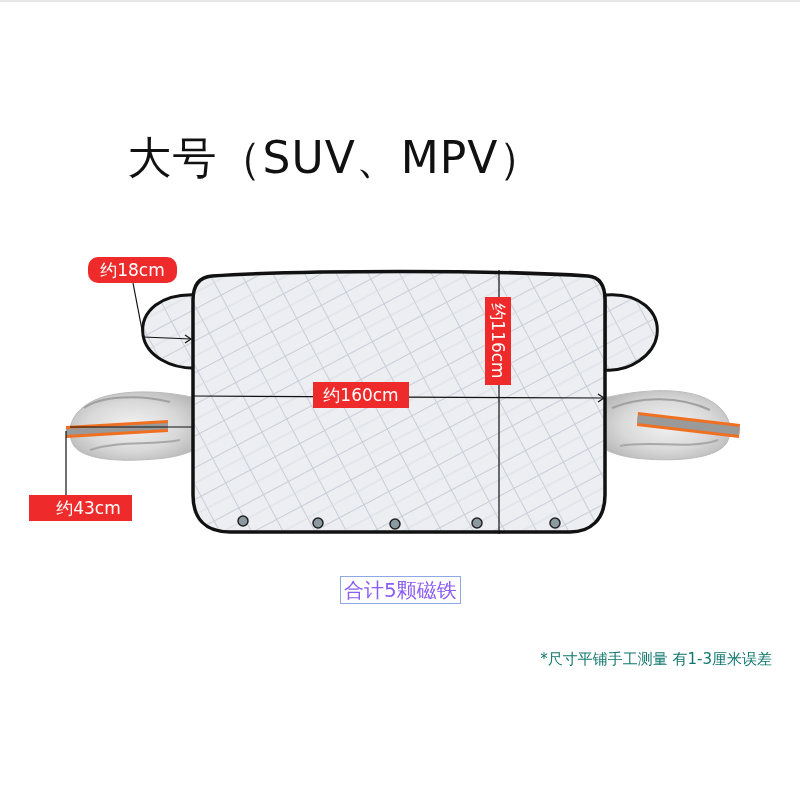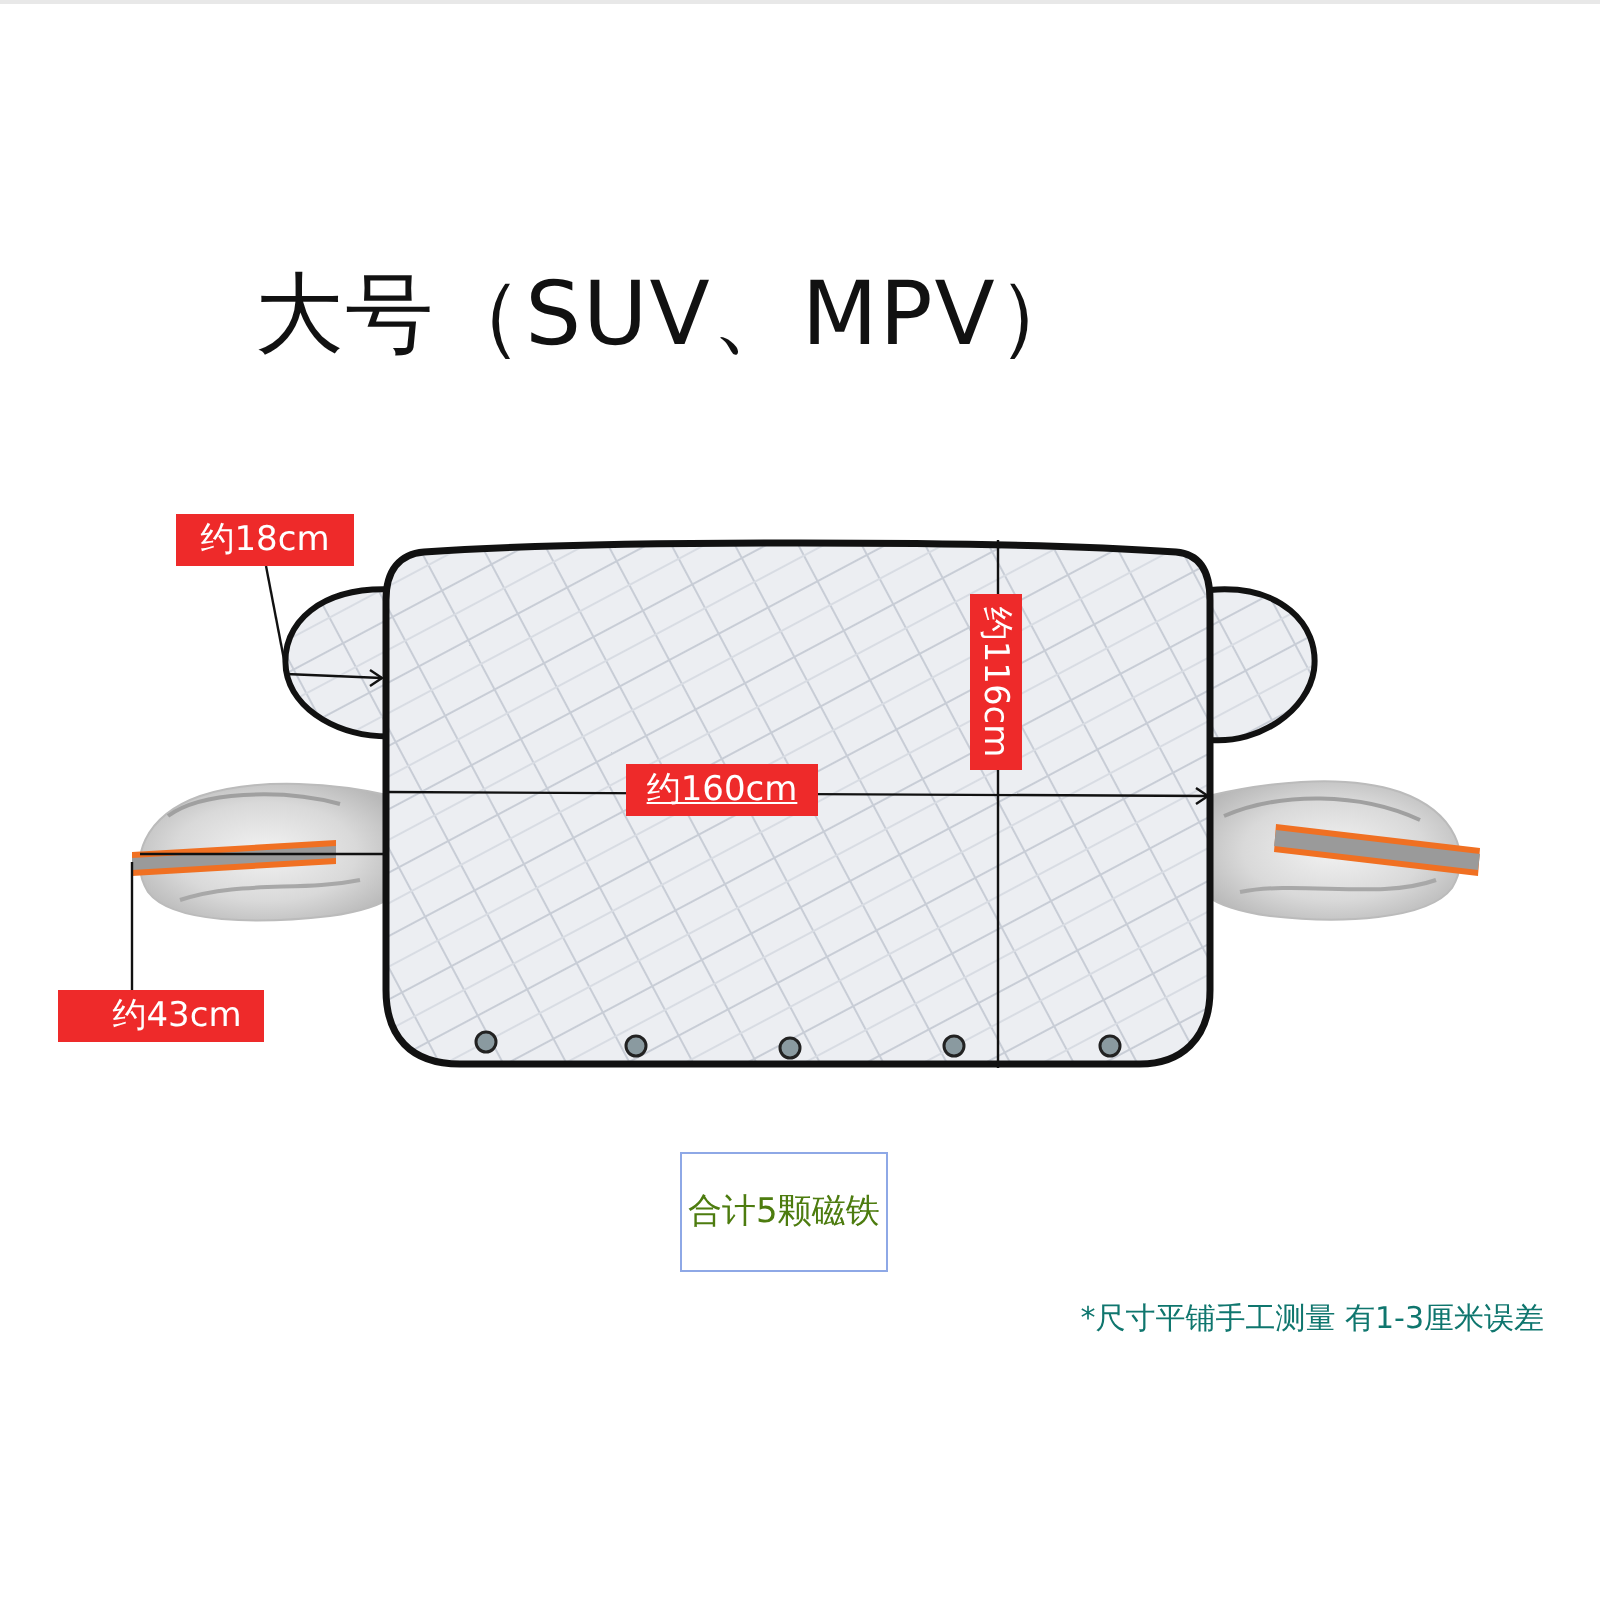--- a/index.html
+++ b/index.html
@@ -10,31 +10,31 @@
   .topline { position: absolute; left: 0; top: 0; width: 800px; height: 2px; background: #e8e8e8; }
   .title {
     position: absolute; left: 0; width: 671px; top: 128px; text-align: center;
     font-size: 44px; color: #111; letter-spacing: 1px; line-height: 60px;
   }
   svg.diagram { position: absolute; left: 0; top: 0; }
   .label {
     position: absolute; background: #ee2a2a; color: #fff; font-size: 17px;
     line-height: 26px; padding: 0 4px; white-space: nowrap;
   }
-  .label-18 { left: 88px; top: 257px; height: 26px; width: 81px; text-align:center; }
-  .label-160 { left: 313px; top: 382px; height: 26px; width: 88px; text-align:center;text-decoration:underline; }
+  .label-18 { left: 88px; top: 257px; height: 26px; width: 81px; text-align:center;border-radius:10px; }
+  .label-160 { left: 313px; top: 382px; height: 26px; width: 88px; text-align:center; }
   .label-43 { left: 29px; top: 495px; height: 26px; width: 79px; text-align:center;padding-left:20px; }
   .label-116 {
     left: 485px; top: 297px; width: 26px; height: 88px;
     padding: 0; display: flex; align-items: center; justify-content: center;
   }
   .label-116 span { transform: rotate(90deg); display: inline-block; white-space: nowrap; font-size: 17px; }
   .magnet-note {
     position: absolute; left: 340px; top: 576px; border: 1.5px solid #8ea8e6;
-    padding: 16px 3px; font-size: 17px; line-height: 26px; color: #4d7c0f;
+    padding: 0 3px; font-size: 20px; line-height: 26px; color: #8b5cf6;
   }
   .disclaimer {
     position: absolute; right: 28px; top: 648px; font-size: 15px; color: #0f766e; line-height: 22px;
   }
 </style>
 </head>
 <body>
 
 <div class="topline"></div>
 

